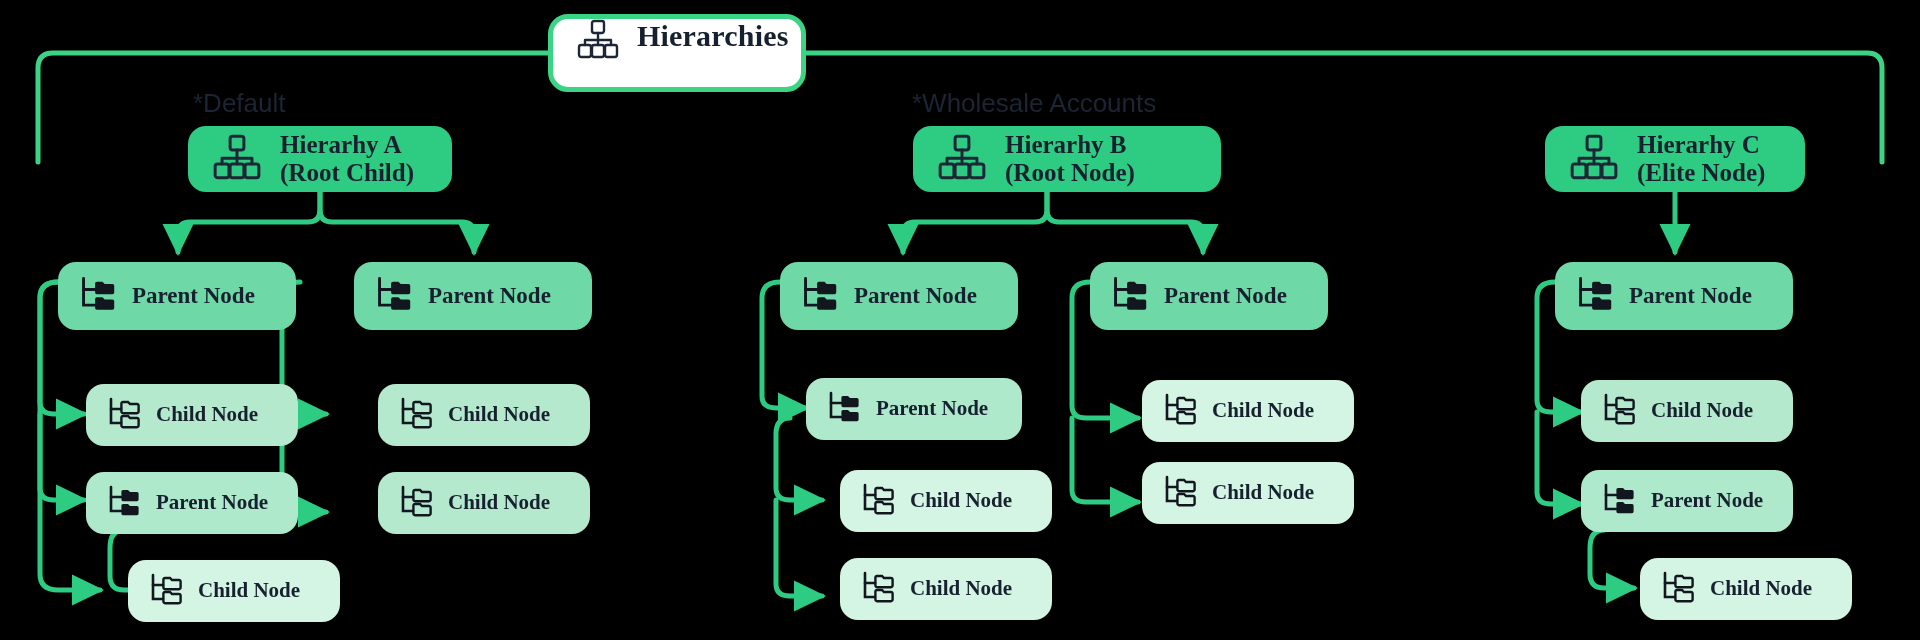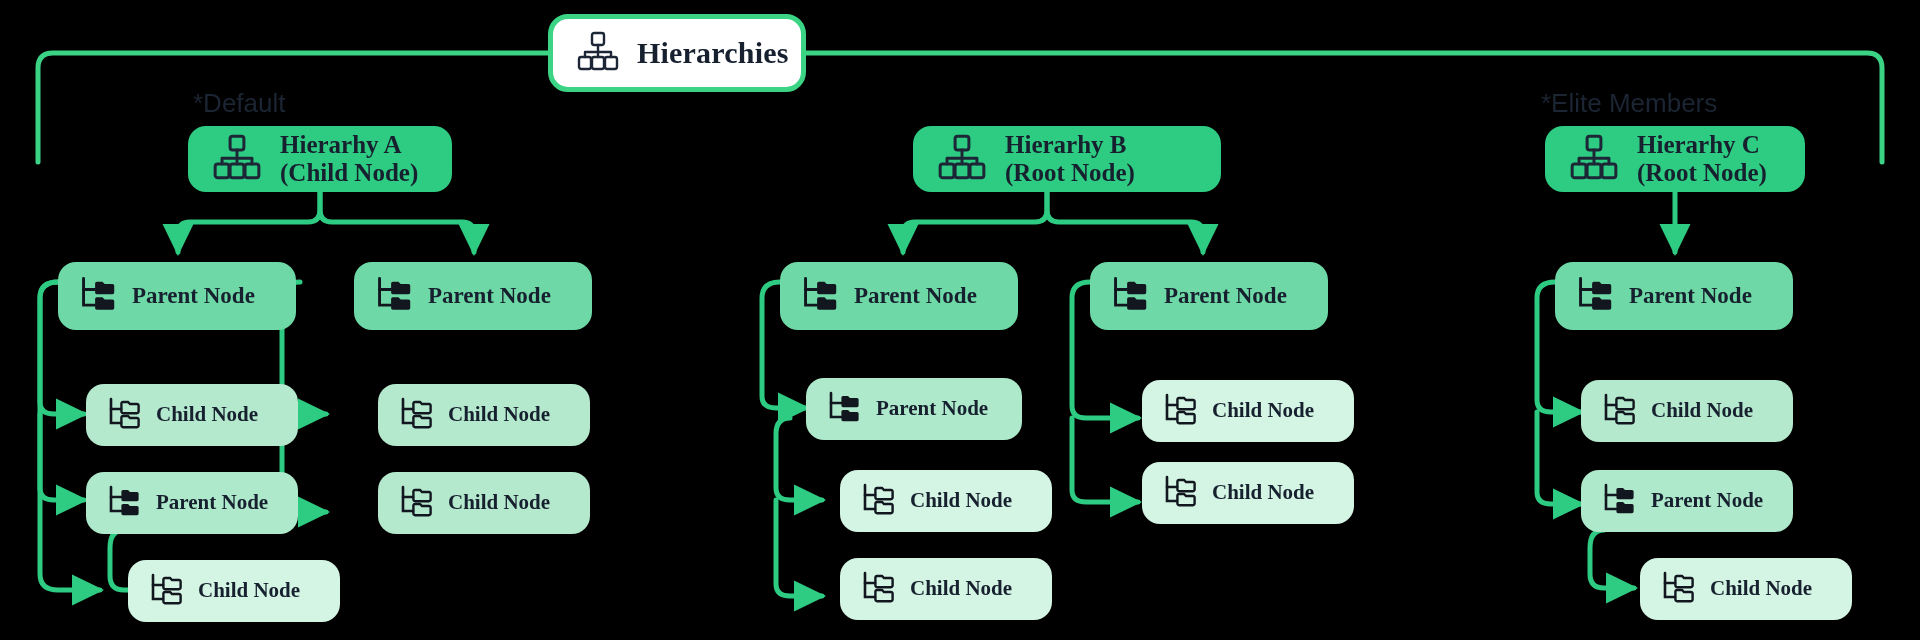--- a/index.html
+++ b/index.html
@@ -15,21 +15,21 @@
   #wires { position: absolute; inset: 0; width: 1920px; height: 640px; pointer-events: none; }
 
   
   .title-node {
     position: absolute;
     left: 548px; top: 14px;
     width: 258px; height: 78px;
     background: #FFFFFF;
     border: 5px solid #3BD485;
     border-radius: 20px;
-    display: flex; align-items: center; gap: 16px;
+    display: flex; gap: 16px;
     padding: 0 22px;
     z-index: 5;
   }
   .title-node .label {
     font-family: "Liberation Serif", serif;
     font-weight: 700;
     font-size: 30px;
     color: #16202E;
     letter-spacing: .2px;
     white-space: nowrap;
@@ -136,34 +136,34 @@
         <path d="M23 14 L23 21 M10 21 L36 21 M10 21 L10 26 M23 21 L23 26 M36 21 L36 26" stroke="#1D2636" stroke-width="2.4" stroke-linecap="round"></path>
         <rect x="4" y="26" width="12" height="12" rx="2.2" stroke="#1D2636" stroke-width="2.4"></rect>
         <rect x="17" y="26" width="12" height="12" rx="2.2" stroke="#1D2636" stroke-width="2.4"></rect>
         <rect x="30" y="26" width="12" height="12" rx="2.2" stroke="#1D2636" stroke-width="2.4"></rect>
       </svg>
     </span>
     <span class="label">Hierarchies</span>
   </div>
 
   <div class="section-head" style="left:193px; top:88px;">*Default</div>
-  <div class="section-head" style="left:1541px; top:88px;">*Elite Members</div>
+  <div class="section-head" style="left:912px; top:88px;">*Wholesale Accounts</div>
 
   <div class="node root" style="left:188px; top:126px; width:264px; height:66px;">
     <span class="ico">
       <svg width="58" height="46" viewBox="0 0 46 40" fill="none">
         <rect x="17" y="2" width="12" height="12" rx="2.2" stroke="#1D2636" stroke-width="2.6"></rect>
         <path d="M23 14 L23 21 M10 21 L36 21 M10 21 L10 26 M23 21 L23 26 M36 21 L36 26" stroke="#1D2636" stroke-width="2.6" stroke-linecap="round"></path>
         <rect x="4" y="26" width="12" height="12" rx="2.2" stroke="#1D2636" stroke-width="2.6"></rect>
         <rect x="17" y="26" width="12" height="12" rx="2.2" stroke="#1D2636" stroke-width="2.6"></rect>
         <rect x="30" y="26" width="12" height="12" rx="2.2" stroke="#1D2636" stroke-width="2.6"></rect>
       </svg>
     </span>
     <span class="node-text">Hierarhy A
-(Child Node)</span>
+(Root Child)</span>
   </div>
 
   <div class="node parent" style="left:58px; top:262px; width:238px; height:68px;">
     <span class="ico">
       <svg width="40" height="40" viewBox="0 0 36 36" fill="none">
         <path d="M5 4 L5 28 L15 28" stroke="#11161F" stroke-width="2.6" stroke-linecap="round" fill="none"></path>
         <path d="M5 14 L15 14" stroke="#11161F" stroke-width="2.6" stroke-linecap="round"></path>
         <path d="M17 7 h5 l2 2 h7 a1.6 1.6 0 0 1 1.6 1.6 v6 a1.6 1.6 0 0 1 -1.6 1.6 h-14 a1.6 1.6 0 0 1 -1.6 -1.6 v-8 a1.6 1.6 0 0 1 1.6 -1.6 z" fill="#11161F"></path>
         <path d="M17 21 h5 l2 2 h7 a1.6 1.6 0 0 1 1.6 1.6 v6 a1.6 1.6 0 0 1 -1.6 1.6 h-14 a1.6 1.6 0 0 1 -1.6 -1.6 v-8 a1.6 1.6 0 0 1 1.6 -1.6 z" fill="#11161F"></path>
       </svg>
@@ -345,21 +345,21 @@
     <span class="ico">
       <svg width="58" height="46" viewBox="0 0 46 40" fill="none">
         <rect x="17" y="2" width="12" height="12" rx="2.2" stroke="#1D2636" stroke-width="2.6"></rect>
         <path d="M23 14 L23 21 M10 21 L36 21 M10 21 L10 26 M23 21 L23 26 M36 21 L36 26" stroke="#1D2636" stroke-width="2.6" stroke-linecap="round"></path>
         <rect x="4" y="26" width="12" height="12" rx="2.2" stroke="#1D2636" stroke-width="2.6"></rect>
         <rect x="17" y="26" width="12" height="12" rx="2.2" stroke="#1D2636" stroke-width="2.6"></rect>
         <rect x="30" y="26" width="12" height="12" rx="2.2" stroke="#1D2636" stroke-width="2.6"></rect>
       </svg>
     </span>
     <span class="node-text">Hierarhy C
-(Root Node)</span>
+(Elite Node)</span>
   </div>
 
   <div class="node parent" style="left:1555px; top:262px; width:238px; height:68px;">
     <span class="ico">
       <svg width="40" height="40" viewBox="0 0 36 36" fill="none">
         <path d="M5 4 L5 28 L15 28" stroke="#11161F" stroke-width="2.6" stroke-linecap="round" fill="none"></path>
         <path d="M5 14 L15 14" stroke="#11161F" stroke-width="2.6" stroke-linecap="round"></path>
         <path d="M17 7 h5 l2 2 h7 a1.6 1.6 0 0 1 1.6 1.6 v6 a1.6 1.6 0 0 1 -1.6 1.6 h-14 a1.6 1.6 0 0 1 -1.6 -1.6 v-8 a1.6 1.6 0 0 1 1.6 -1.6 z" fill="#11161F"></path>
         <path d="M17 21 h5 l2 2 h7 a1.6 1.6 0 0 1 1.6 1.6 v6 a1.6 1.6 0 0 1 -1.6 1.6 h-14 a1.6 1.6 0 0 1 -1.6 -1.6 v-8 a1.6 1.6 0 0 1 1.6 -1.6 z" fill="#11161F"></path>
       </svg>

